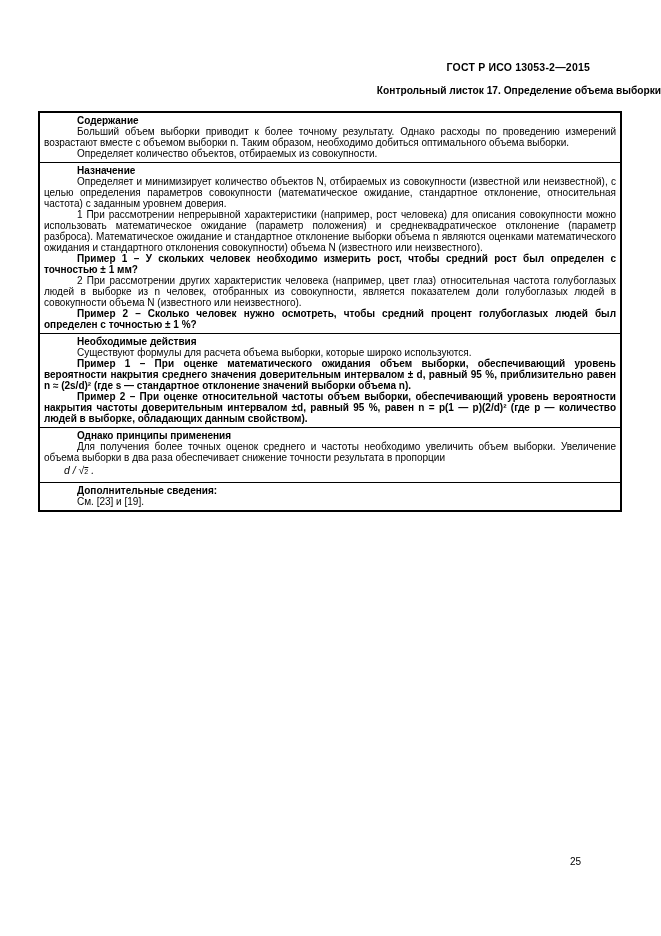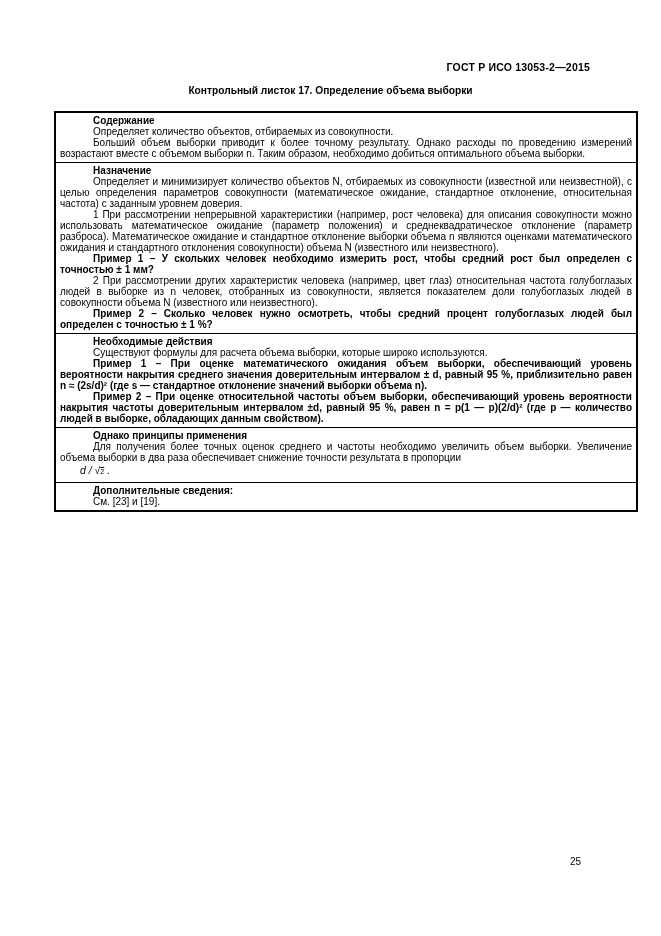--- a/index.html
+++ b/index.html
@@ -23,28 +23,28 @@
     font-size: 10.5px;
     font-weight: bold;
     letter-spacing: 0.2px;
     white-space: nowrap;
   }
   .doc-title {
     position: absolute;
     top: 85px;
     left: 0;
     width: 661px;
-    text-align: center;
+    text-align: right;
     font-size: 10.2px;
     font-weight: bold;
   }
   .sheet-table {
     position: absolute;
     top: 111px;
-    left: 54px;
+    left: 38px;
     width: 584px;
     border: 2px solid #000;
   }
   .sheet-row {
     padding: 2px 4px 3px 4px;
   }
   .sheet-row + .sheet-row {
     border-top: 1.5px solid #000;
   }
   .heading,
@@ -83,22 +83,22 @@
 <div class="page">
 
   <div class="doc-code">ГОСТ Р ИСО 13053-2—2015</div>
 
   <div class="doc-title">Контрольный листок 17. Определение объема выборки</div>
 
   <div class="sheet-table">
 
     <section class="sheet-row">
       <p class="heading">Содержание</p>
+      <p class="para">Больший объем выборки приводит к более точному результату. Однако расходы по проведению измерений возрастают вместе с объемом выборки n. Таким образом, необходимо добиться оптимального объема выборки.</p>
       <p class="para">Определяет количество объектов, отбираемых из совокупности.</p>
-      <p class="para">Больший объем выборки приводит к более точному результату. Однако расходы по проведению измерений возрастают вместе с объемом выборки n. Таким образом, необходимо добиться оптимального объема выборки.</p>
     </section>
 
     <section class="sheet-row">
       <p class="heading">Назначение</p>
       <p class="para">Определяет и минимизирует количество объектов N, отбираемых из совокупности (известной или неизвестной), с целью определения параметров совокупности (математическое ожидание, стандартное отклонение, относительная частота) с заданным уровнем доверия.</p>
       <p class="para">1 При рассмотрении непрерывной характеристики (например, рост человека) для описания совокупности можно использовать математическое ожидание (параметр положения) и среднеквадратическое отклонение (параметр разброса). Математическое ожидание и стандартное отклонение выборки объема n являются оценками математического ожидания и стандартного отклонения совокупности) объема N (известного или неизвестного).</p>
       <p class="para example">Пример 1 – У скольких человек необходимо измерить рост, чтобы средний рост был определен с точностью ± 1 мм?</p>
       <p class="para">2 При рассмотрении других характеристик человека (например, цвет глаз) относительная частота голубоглазых людей в выборке из n человек, отобранных из совокупности, является показателем доли голубоглазых людей в совокупности объема N (известного или неизвестного).</p>
       <p class="para example">Пример 2 – Сколько человек нужно осмотреть, чтобы средний процент голубоглазых людей был определен с точностью ± 1 %?</p>
     </section>

